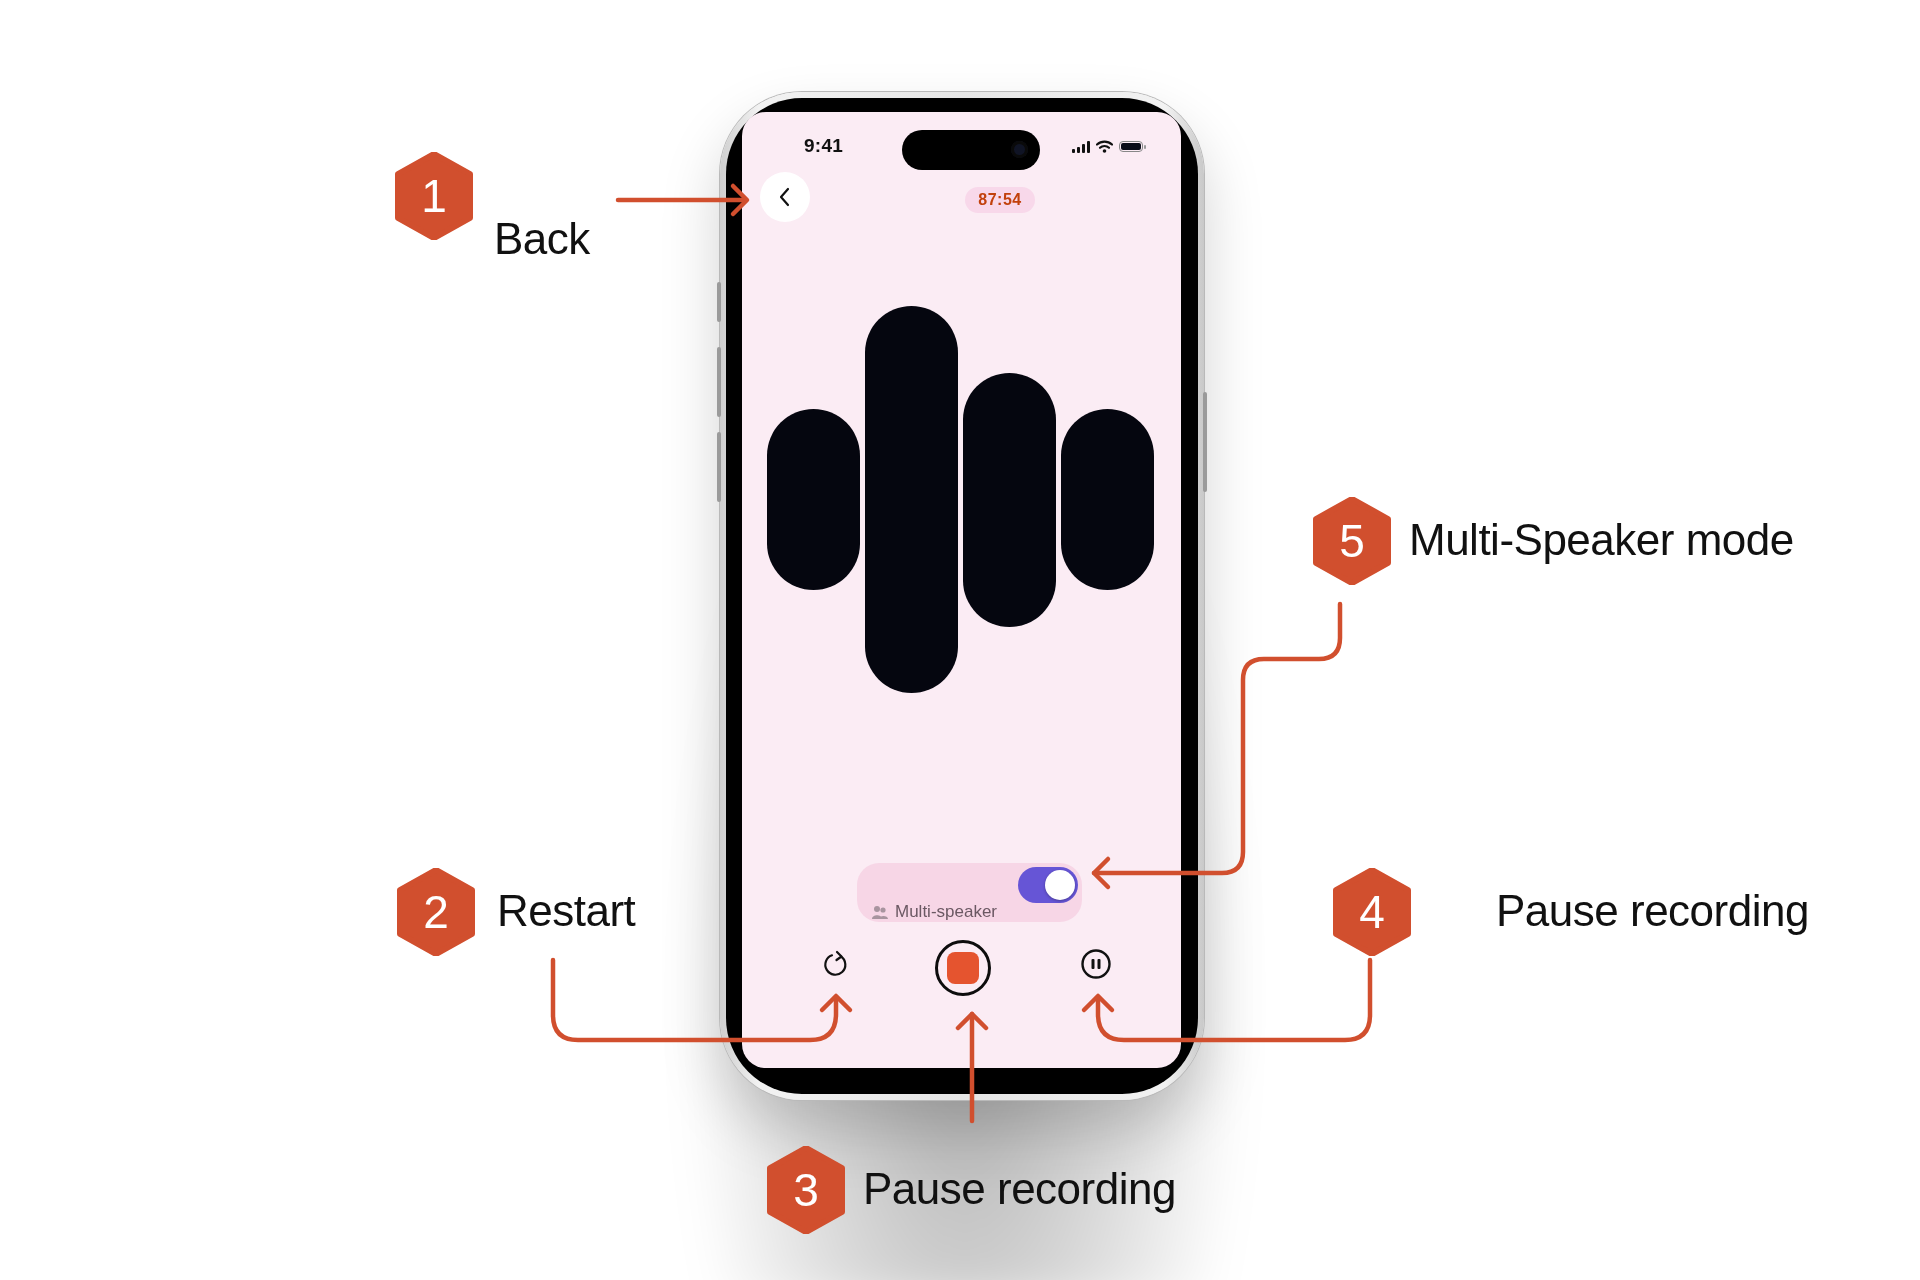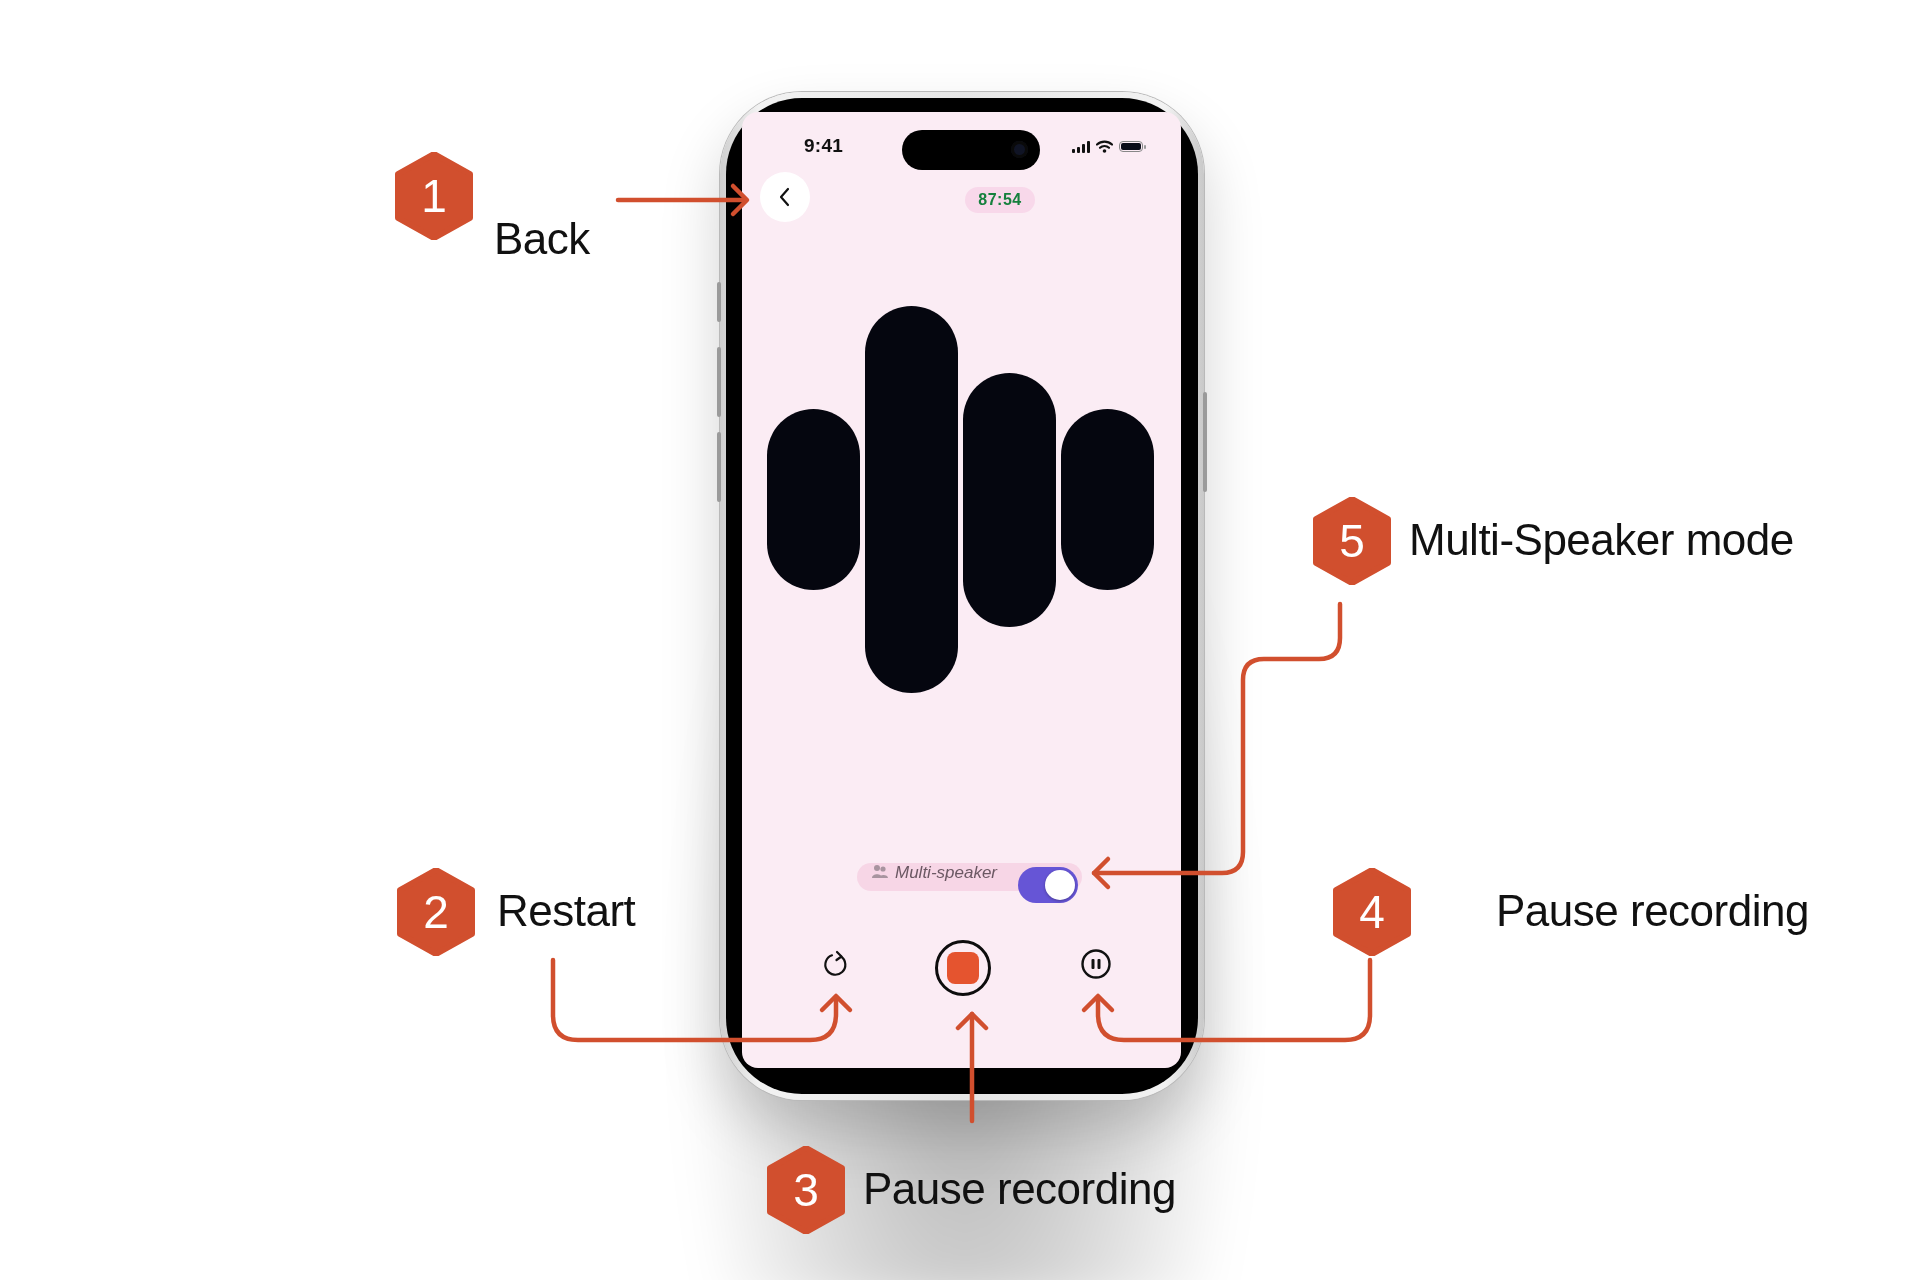--- a/index.html
+++ b/index.html
@@ -18,36 +18,36 @@
     border-radius:82px;
     background:linear-gradient(90deg,#cfcfcf,#f2f2f2 8%,#e6e6e6 50%,#f2f2f2 92%,#c9c9c9);
     box-shadow:0 0 0 1px #b9b9b9, 0 30px 60px rgba(0,0,0,0.18);
   }
   .bezel {
     position:absolute; left:6px; top:6px; right:6px; bottom:6px;
     border-radius:76px; background:#000;
   }
   .screen {
     position:absolute; left:22px; top:20px; width:439px; height:956px;
-    border-radius:16px; background:#fbecf4; overflow:hidden;
+    border-radius:24px; background:#fbecf4; overflow:hidden;
   }
   .side-btn { position:absolute; width:4px; background:#9a9a9a; border-radius:2px; }
   .status-time { position:absolute; left:62px; top:23px; font-size:19px; font-weight:700; color:#111; letter-spacing:0.3px; }
   .island { position:absolute; left:160px; top:18px; width:138px; height:40px; border-radius:20px; background:#000; }
   .island .cam { position:absolute; right:12px; top:11px; width:17px; height:17px; border-radius:50%; background:#101425; box-shadow:inset 0 0 0 3px #0a0a0a; }
   .status-icons { position:absolute; right:38px; top:28px; display:flex; align-items:center; gap:6px; }
   .sig { display:flex; align-items:flex-end; gap:2px; height:13px; }
   .sig span { width:3px; background:#111; border-radius:1px; display:block; }
   .battery { width:24px; height:11px; border:1.5px solid #888; border-radius:4px; position:relative; padding:1px; box-sizing:border-box; }
   .battery::before { content:""; position:absolute; left:1px; top:1px; right:1px; bottom:1px; background:#0a0c18; border-radius:2px; }
   .battery::after { content:""; position:absolute; right:-4px; top:3px; width:2px; height:4px; background:#999; border-radius:1px; }
   .back-btn { position:absolute; left:18px; top:60px; width:50px; height:50px; border-radius:50%; background:#fff; display:flex; align-items:center; justify-content:center; cursor:pointer; }
-  .timer { position:absolute; left:223px; top:75px; width:70px; height:26px; border-radius:13px; background:#f8d8ea; color:#15803d; font-size:16px; font-weight:700; display:flex; align-items:center; justify-content:center; letter-spacing:0.5px; }
+  .timer { position:absolute; left:223px; top:75px; width:70px; height:26px; border-radius:13px; background:#f8d8ea; color:#c2410c; font-size:16px; font-weight:700; display:flex; align-items:center; justify-content:center; letter-spacing:0.5px; }
   .bar { position:absolute; width:93px; background:#05060f; border-radius:47px; }
-  .ms-pill { position:absolute; left:115px; top:751px; width:225px; height:28px; border-radius:22px; background:#f7d6e6; display:flex; align-items:flex-start;font-style:italic; }
+  .ms-pill { position:absolute; left:115px; top:751px; width:225px; height:59px; border-radius:22px; background:#f7d6e6; display:flex; align-items:flex-end; }
   .ms-icon { margin-left:14px; width:18px; height:18px; }
   .ms-label { margin-left:6px; font-size:17px; color:#6b5863; }
   .toggle { position:absolute; right:4px; top:4px; width:60px; height:36px; border-radius:18px; background:#6655d6; cursor:pointer; }
   .toggle .knob { position:absolute; right:3px; top:3px; width:30px; height:30px; border-radius:50%; background:#fff; box-shadow:0 1px 3px rgba(0,0,0,0.3); }
   .ctrl { position:absolute; display:flex; align-items:center; justify-content:center; cursor:pointer; }
   .stop-ring { width:56px; height:56px; border:3px solid #0d0d0d; border-radius:50%; box-sizing:border-box; display:flex; align-items:center; justify-content:center; }
   .stop-sq { width:32px; height:32px; border-radius:8px; background:#e5542f; }
   .annot-label { position:absolute; font-size:44px; font-weight:400; color:#111; letter-spacing:-0.5px; white-space:nowrap; }
   .badge { position:absolute; width:80px; height:88px; }
   .badge svg { position:absolute; left:0; top:0; }

